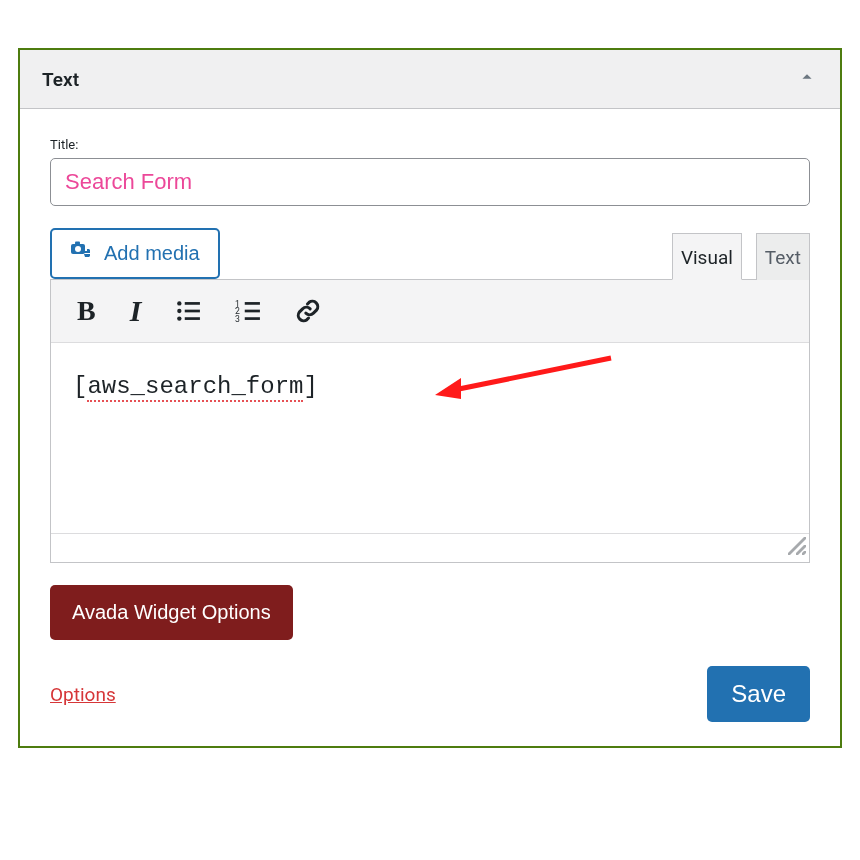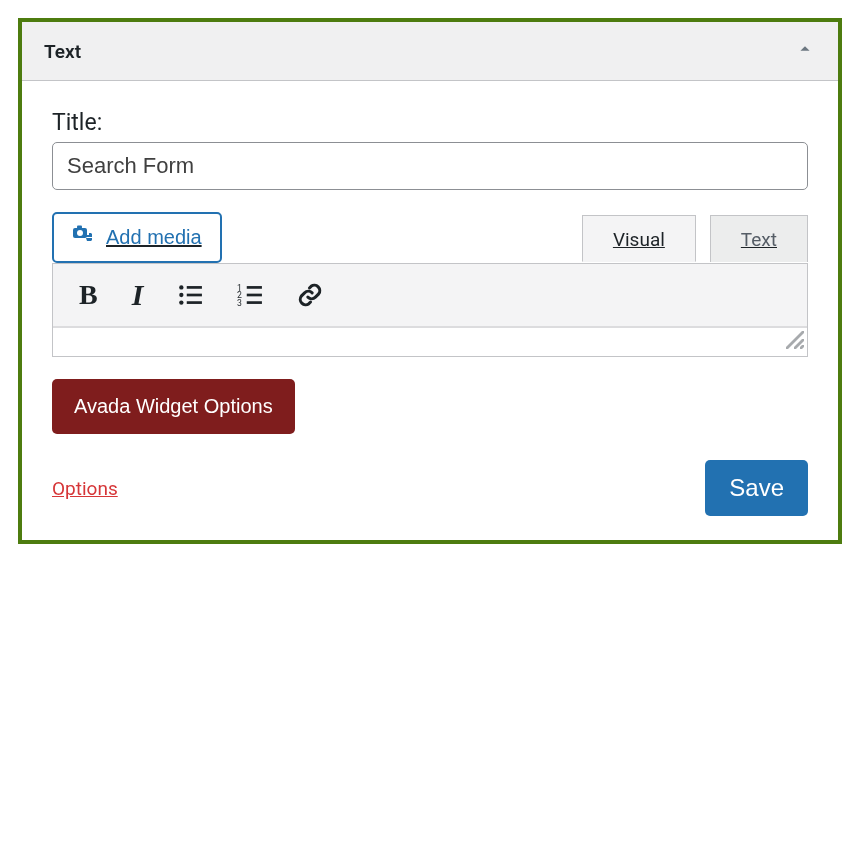--- a/index.html
+++ b/index.html
@@ -1,29 +1,29 @@
 <!DOCTYPE html>
 <html><head>
 <meta charset="utf-8">
 <style>
   html,body{margin:0;padding:0;font-family:-apple-system,BlinkMacSystemFont,"Segoe UI",Roboto,sans-serif;background:#fff;color:#1d2327;}
   *{box-sizing:border-box;}
   .page{width:860px;height:860px;padding:18px 18px;}
-  .widget{border:4px solid #4d7c0f;}
+  .widget{border:2px solid #4d7c0f;margin-top:30px;}
   .widget-head{display:flex;align-items:center;justify-content:space-between;background:#f0f0f1;border-bottom:1px solid #c3c4c7;padding:16px 22px;cursor:pointer;}
   .widget-head .title{font-weight:600;font-size:19px;}
   .caret svg{width:22px;height:22px;fill:#6c7781;}
   .widget-body{background:#fff;padding:28px 30px 24px 30px;}
-  .field-label{font-size:23px;margin-bottom:6px;display:block;}
-  .title-input{width:100%;font-size:22px;padding:10px 14px;border:1px solid #8c8f94;border-radius:5px;color:#404040;background:#fff;}
-  .row-media{display:flex;align-items:center;justify-content:space-between;margin-top:22px;text-decoration:underline;}
+  .field-label{font-size:13px;margin-bottom:6px;display:block;}
+  .title-input{width:100%;font-size:22px;padding:10px 14px;border:1px solid #8c8f94;border-radius:5px;color:#ec4899;background:#fff;}
+  .row-media{display:flex;align-items:flex-end;justify-content:space-between;margin-top:22px;}
   .add-media{display:inline-flex;align-items:center;gap:10px;border:2px solid #2271b1;border-radius:5px;background:#fff;color:#2271b1;font-size:20px;font-weight:400;padding:9px 18px;cursor:pointer;}
   .add-media svg{width:24px;height:24px;}
   .tabs{display:flex;gap:14px;margin-left:auto;margin-bottom:-1px;}
-  .tab{border:1px solid #c3c4c7;background:#eceded;color:#555d66;padding:12px 30px 10px;font-size:19px;cursor:pointer;border-bottom:none;}
+  .tab{border:1px solid #c3c4c7;background:#eceded;color:#555d66;padding:12px 8px 10px;font-size:19px;cursor:pointer;border-bottom:none;}
   .tab.active{background:#f4f4f5;color:#1d2327;font-weight:400;border-bottom:1px solid #f4f4f5;}
   .editor{border:1px solid #c3c4c7;}
   .toolbar{display:flex;align-items:center;gap:34px;background:#f4f4f5;border-bottom:1px solid #dcdcde;padding:14px 26px;}
   .tb-btn{display:flex;align-items:center;justify-content:center;color:#1d2327;cursor:pointer;}
   .tb-btn svg{width:26px;height:26px;}
   .tb-bold{font-weight:900;font-family:Georgia,serif;font-size:28px;}
   .tb-italic{font-style:italic;font-family:Georgia,serif;font-size:30px;font-weight:600;}
   .content-area{position:relative;min-height:190px;padding:30px 22px;background:#fff;}
   .content-area .shortcode{font-family:"Courier New",monospace;font-size:24px;color:#1d2327;}
   .content-area .underline{text-decoration:none;border-bottom:2px dotted #e65054;}
@@ -100,20 +100,29 @@
                 <line x1="9" y1="19" x2="23" y2="19"></line>
               </svg>
           </span>
           <span class="tb-btn">
             <svg viewBox="0 0 24 24" stroke="#1d2327" stroke-width="2.8" fill="none" stroke-linecap="round">
                 <path d="M10 14a5 5 0 0 0 7 0l3-3a5 5 0 0 0-7-7l-1.5 1.5"></path>
                 <path d="M14 10a5 5 0 0 0-7 0l-3 3a5 5 0 0 0 7 7l1.5-1.5"></path>
               </svg>
           </span>
         </div>
+        <div class="content-area">
+          <span class="shortcode">[<span class="underline">aws_search_form</span>]</span>
+          <span class="arrow">
+            <svg viewBox="0 0 190 50">
+                <line x1="180" y1="5" x2="18" y2="38" stroke="#ff1a1a" stroke-width="5"></line>
+                <polygon points="4,42 30,25 30,46" fill="#ff1a1a"></polygon>
+              </svg>
+          </span>
+        </div>
         <div class="resize-strip">
           <span class="grip">
             <svg viewBox="0 0 18 18">
                 <path d="M16 0L0 16v2h2L18 2V0zM16 8L8 16v2h2l8-8V8zM16 14l-2 2v2h2l2-2v-2z"></path>
               </svg>
           </span>
         </div>
       </div>
 
       <button class="avada-btn">Avada Widget Options</button>

